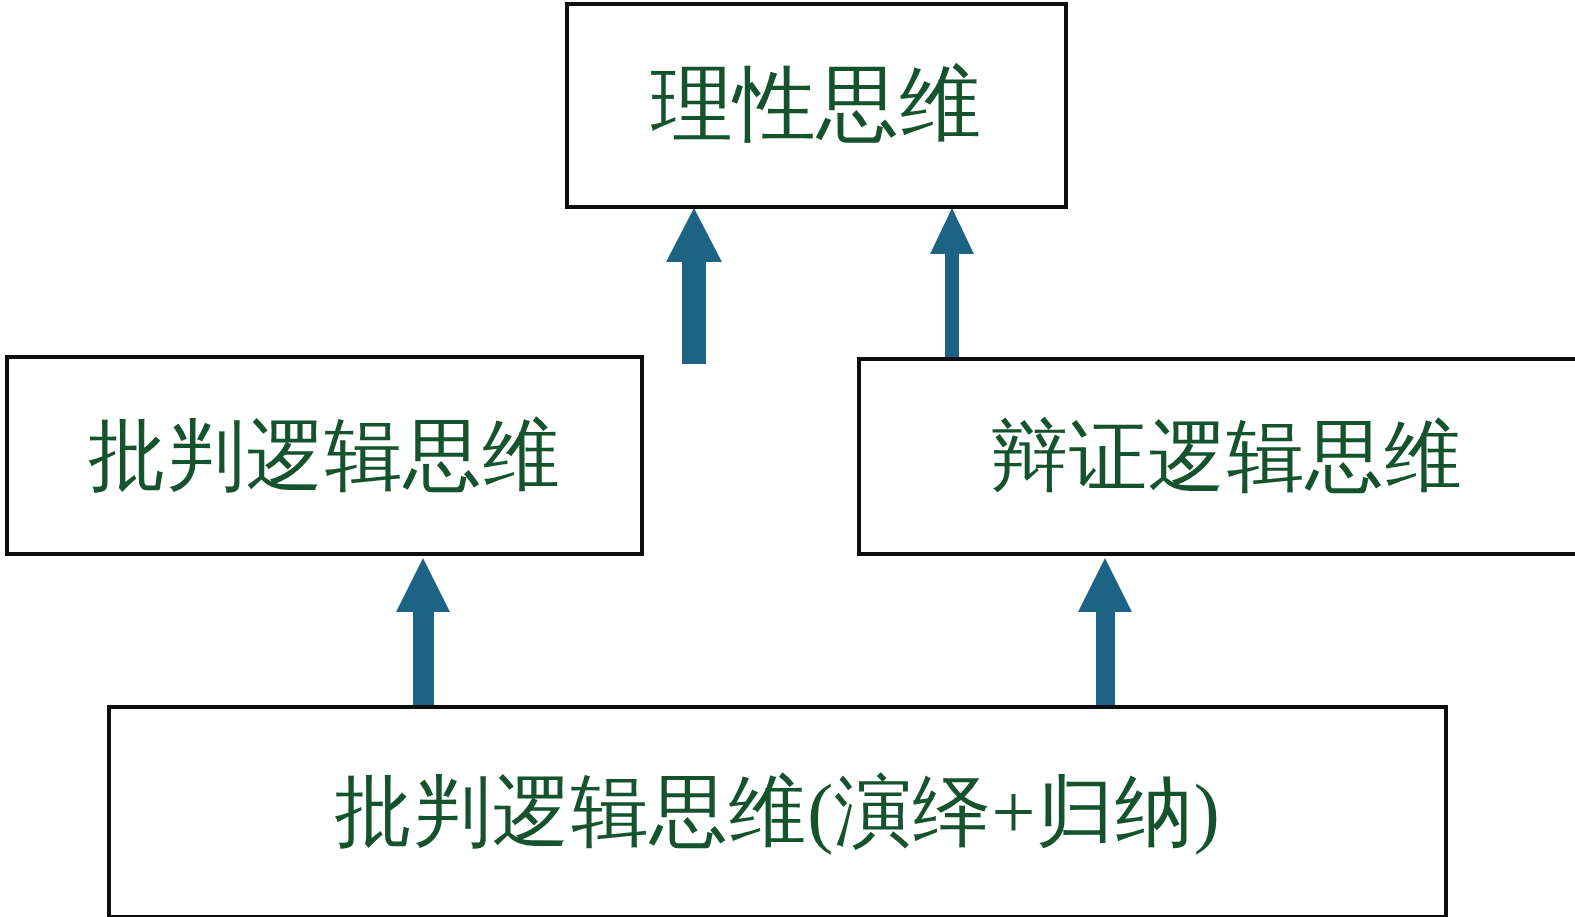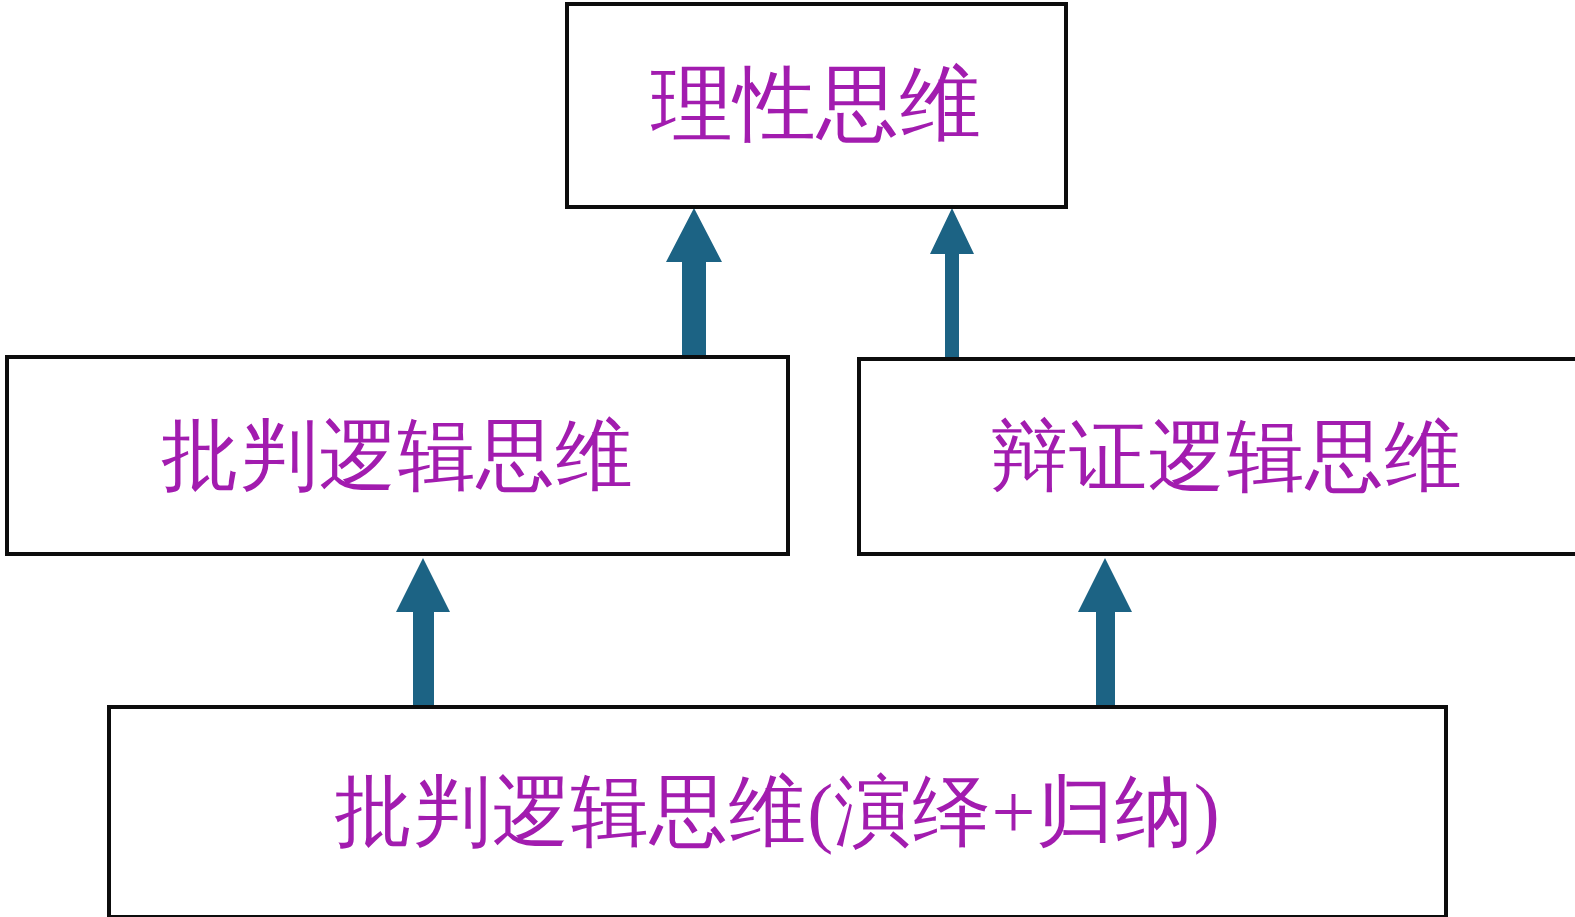--- a/index.html
+++ b/index.html
@@ -23,38 +23,38 @@
     box-sizing: border-box;
     background: #ffffff;
     border: 4px solid #0d0d0d;
     display: flex;
     align-items: center;
     justify-content: center;
     text-align: center;
   }
   .node-label {
     font-family: "Liberation Serif", "DejaVu Serif", serif;
-    color: #a21caf;
+    color: #14532d;
     line-height: 1.05;
     white-space: nowrap;
     letter-spacing: 0.01em;
   }
   
   #node-top {
     left: 565px;
     top: 2px;
     width: 503px;
     height: 207px;
   }
   #node-top .node-label { font-size: 82px; }
 
   #node-left {
     left: 5px;
     top: 355px;
-    width: 785px;
+    width: 639px;
     height: 201px;
   }
   #node-left .node-label { font-size: 78px; }
 
   #node-right {
     left: 857px;
     top: 357px;
     width: 739px;
     height: 199px;
   }

